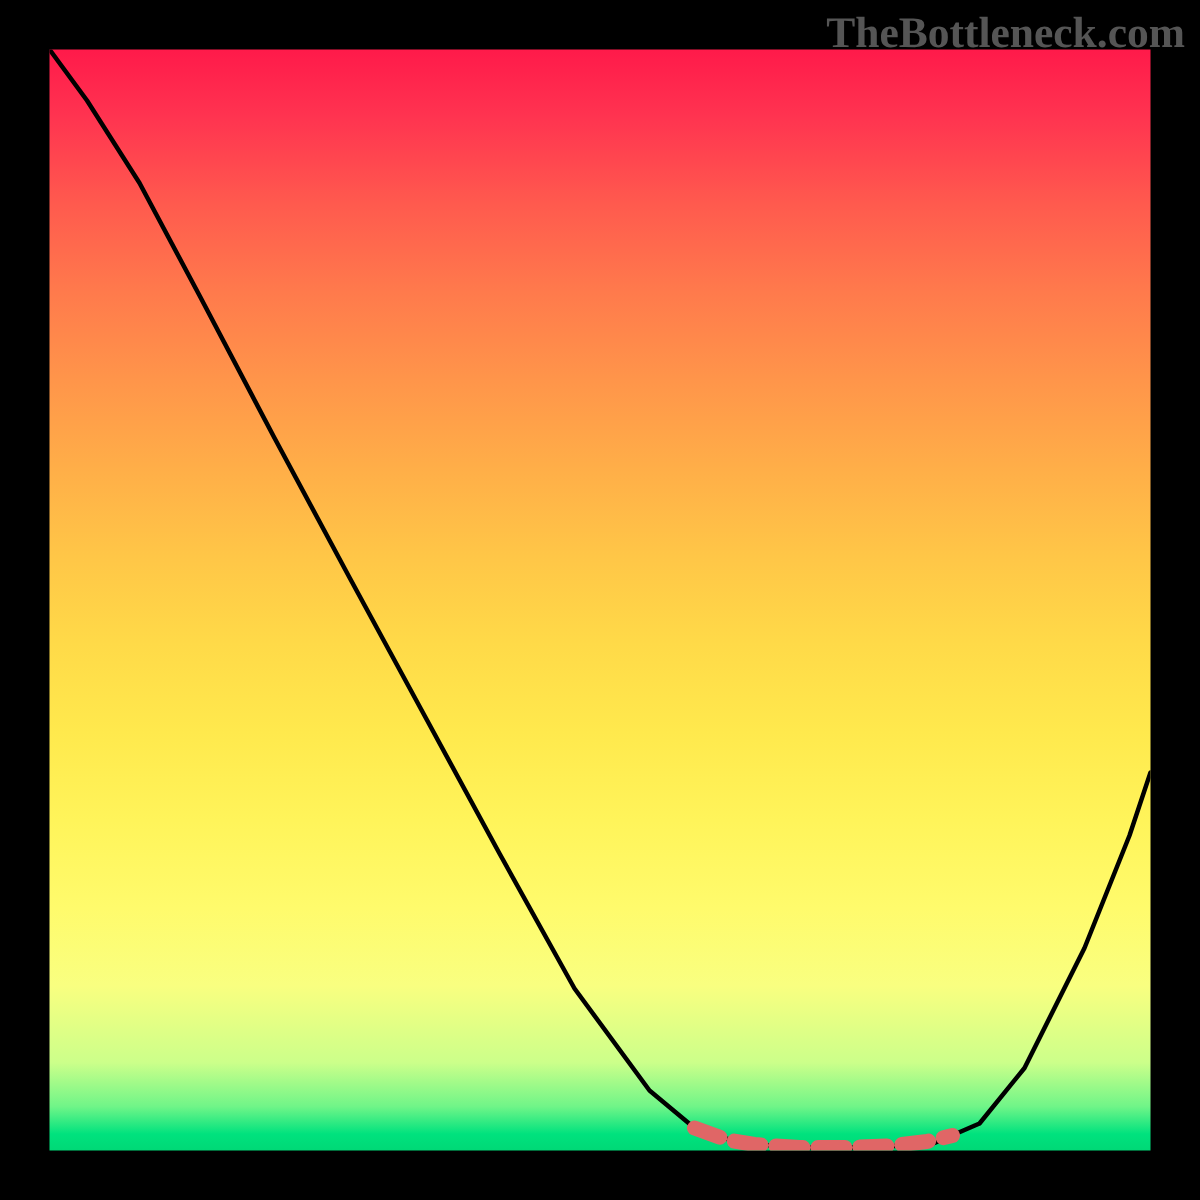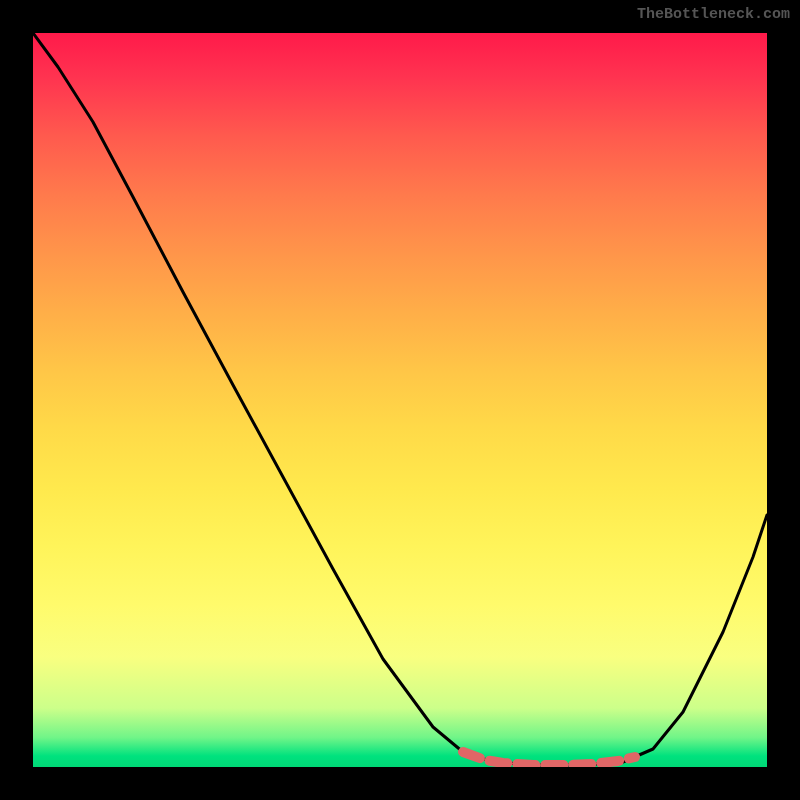--- a/index.html
+++ b/index.html
@@ -15,22 +15,22 @@
       position: relative;
       width: 800px;
       height: 800px;
       background: #000;
     }
     .watermark {
       position: absolute;
       top: 6px;
       right: 10px;
       color: #555;
-      font-family: Liberation Mono, monospace;
-      font-size: 15px;
+      font-family: Liberation Serif, serif;
+      font-size: 29px;
       font-weight: bold;
       z-index: 10;
     }
     .plot-area {
       position: absolute;
       left: 33px;
       top: 33px;
       width: 734px;
       height: 734px;
       background: linear-gradient(to bottom,

